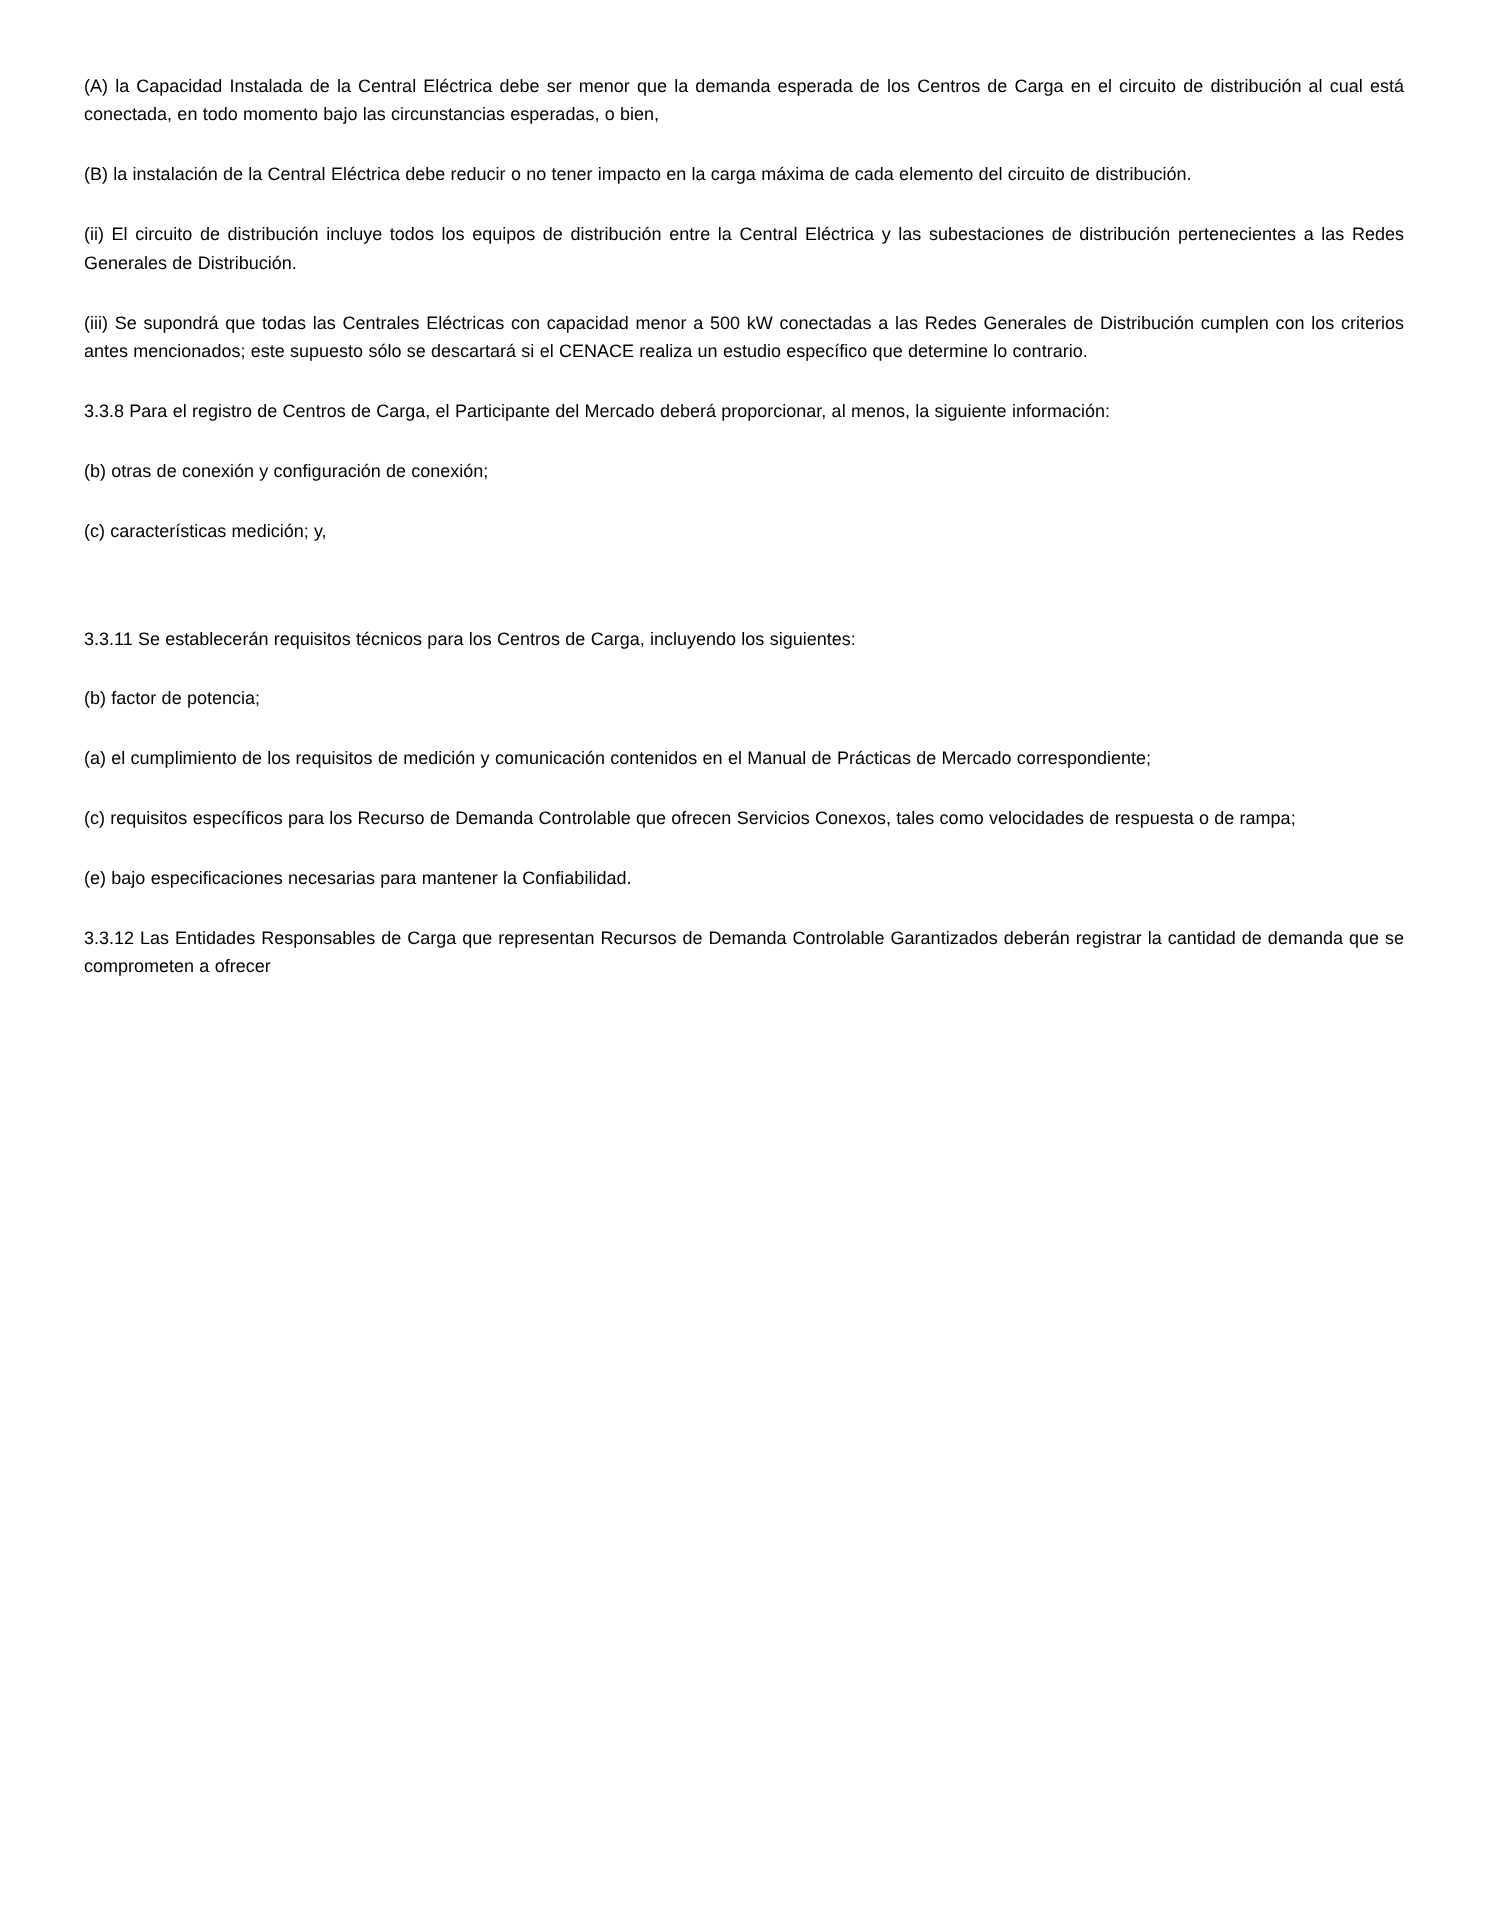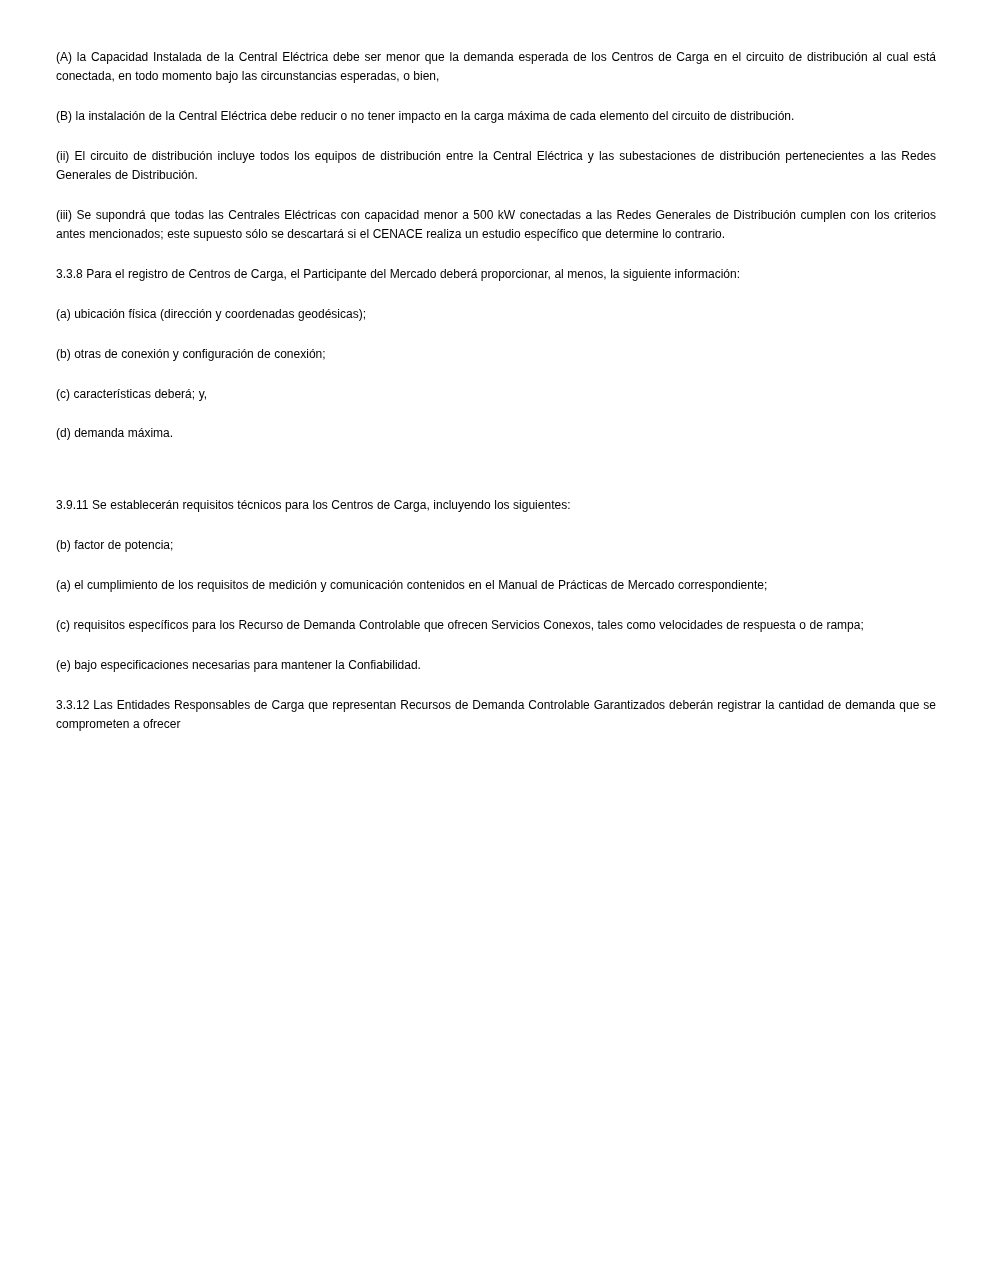--- a/index.html
+++ b/index.html
@@ -44,28 +44,26 @@
 <body>
 
 <div class="page">
   <div class="doc-body">
 
     <p class="para">(A)   la Capacidad Instalada de la Central Eléctrica debe ser menor que la demanda esperada de los Centros de Carga en el circuito de distribución al cual está conectada, en todo momento bajo las circunstancias esperadas, o bien,</p>
     <p class="para">(B)    la instalación de la Central Eléctrica debe reducir o no tener impacto en la carga máxima de cada elemento del circuito de distribución.</p>
     <p class="para">(ii)      El circuito de distribución incluye todos los equipos de distribución entre la Central Eléctrica y las subestaciones de distribución pertenecientes a las Redes Generales de Distribución.</p>
     <p class="para">(iii)    Se supondrá que todas las Centrales Eléctricas con capacidad menor a 500 kW conectadas a las Redes Generales de Distribución cumplen con los criterios antes mencionados; este supuesto sólo se descartará si el CENACE realiza un estudio específico que determine lo contrario.</p>
     <p class="para">3.3.8         Para el registro de Centros de Carga, el Participante del Mercado deberá proporcionar, al menos, la siguiente información:</p>
-    <p class="para">(a)   ubicación física (dirección y coordenadas geodésicas);</p>
     <p class="para">(b)   otras de conexión y configuración de conexión;</p>
-    <p class="para">(c)    características deberá; y,</p>
-    <p class="para">(d)   demanda máxima.</p>
+    <p class="para">(c)    características medición; y,</p>
 
     <div class="spacer-gap"></div>
 
-    <p class="para">3.9.11      Se establecerán requisitos técnicos para los Centros de Carga, incluyendo los siguientes:</p>
+    <p class="para">3.3.11      Se establecerán requisitos técnicos para los Centros de Carga, incluyendo los siguientes:</p>
     <p class="para">(b)   factor de potencia;</p>
     <p class="para">(a)     el cumplimiento de los requisitos de medición y comunicación contenidos en el Manual de Prácticas de Mercado correspondiente;</p>
     <p class="para">(c)       requisitos específicos para los Recurso de Demanda Controlable que ofrecen Servicios Conexos, tales como velocidades de respuesta o de rampa;</p>
     <p class="para">(e)   bajo especificaciones necesarias para mantener la Confiabilidad.</p>
     <p class="para">3.3.12           Las Entidades Responsables de Carga que representan Recursos de Demanda Controlable Garantizados deberán registrar la cantidad de demanda que se comprometen a ofrecer</p>
 
   </div>
 </div>
 
 </body></html>

